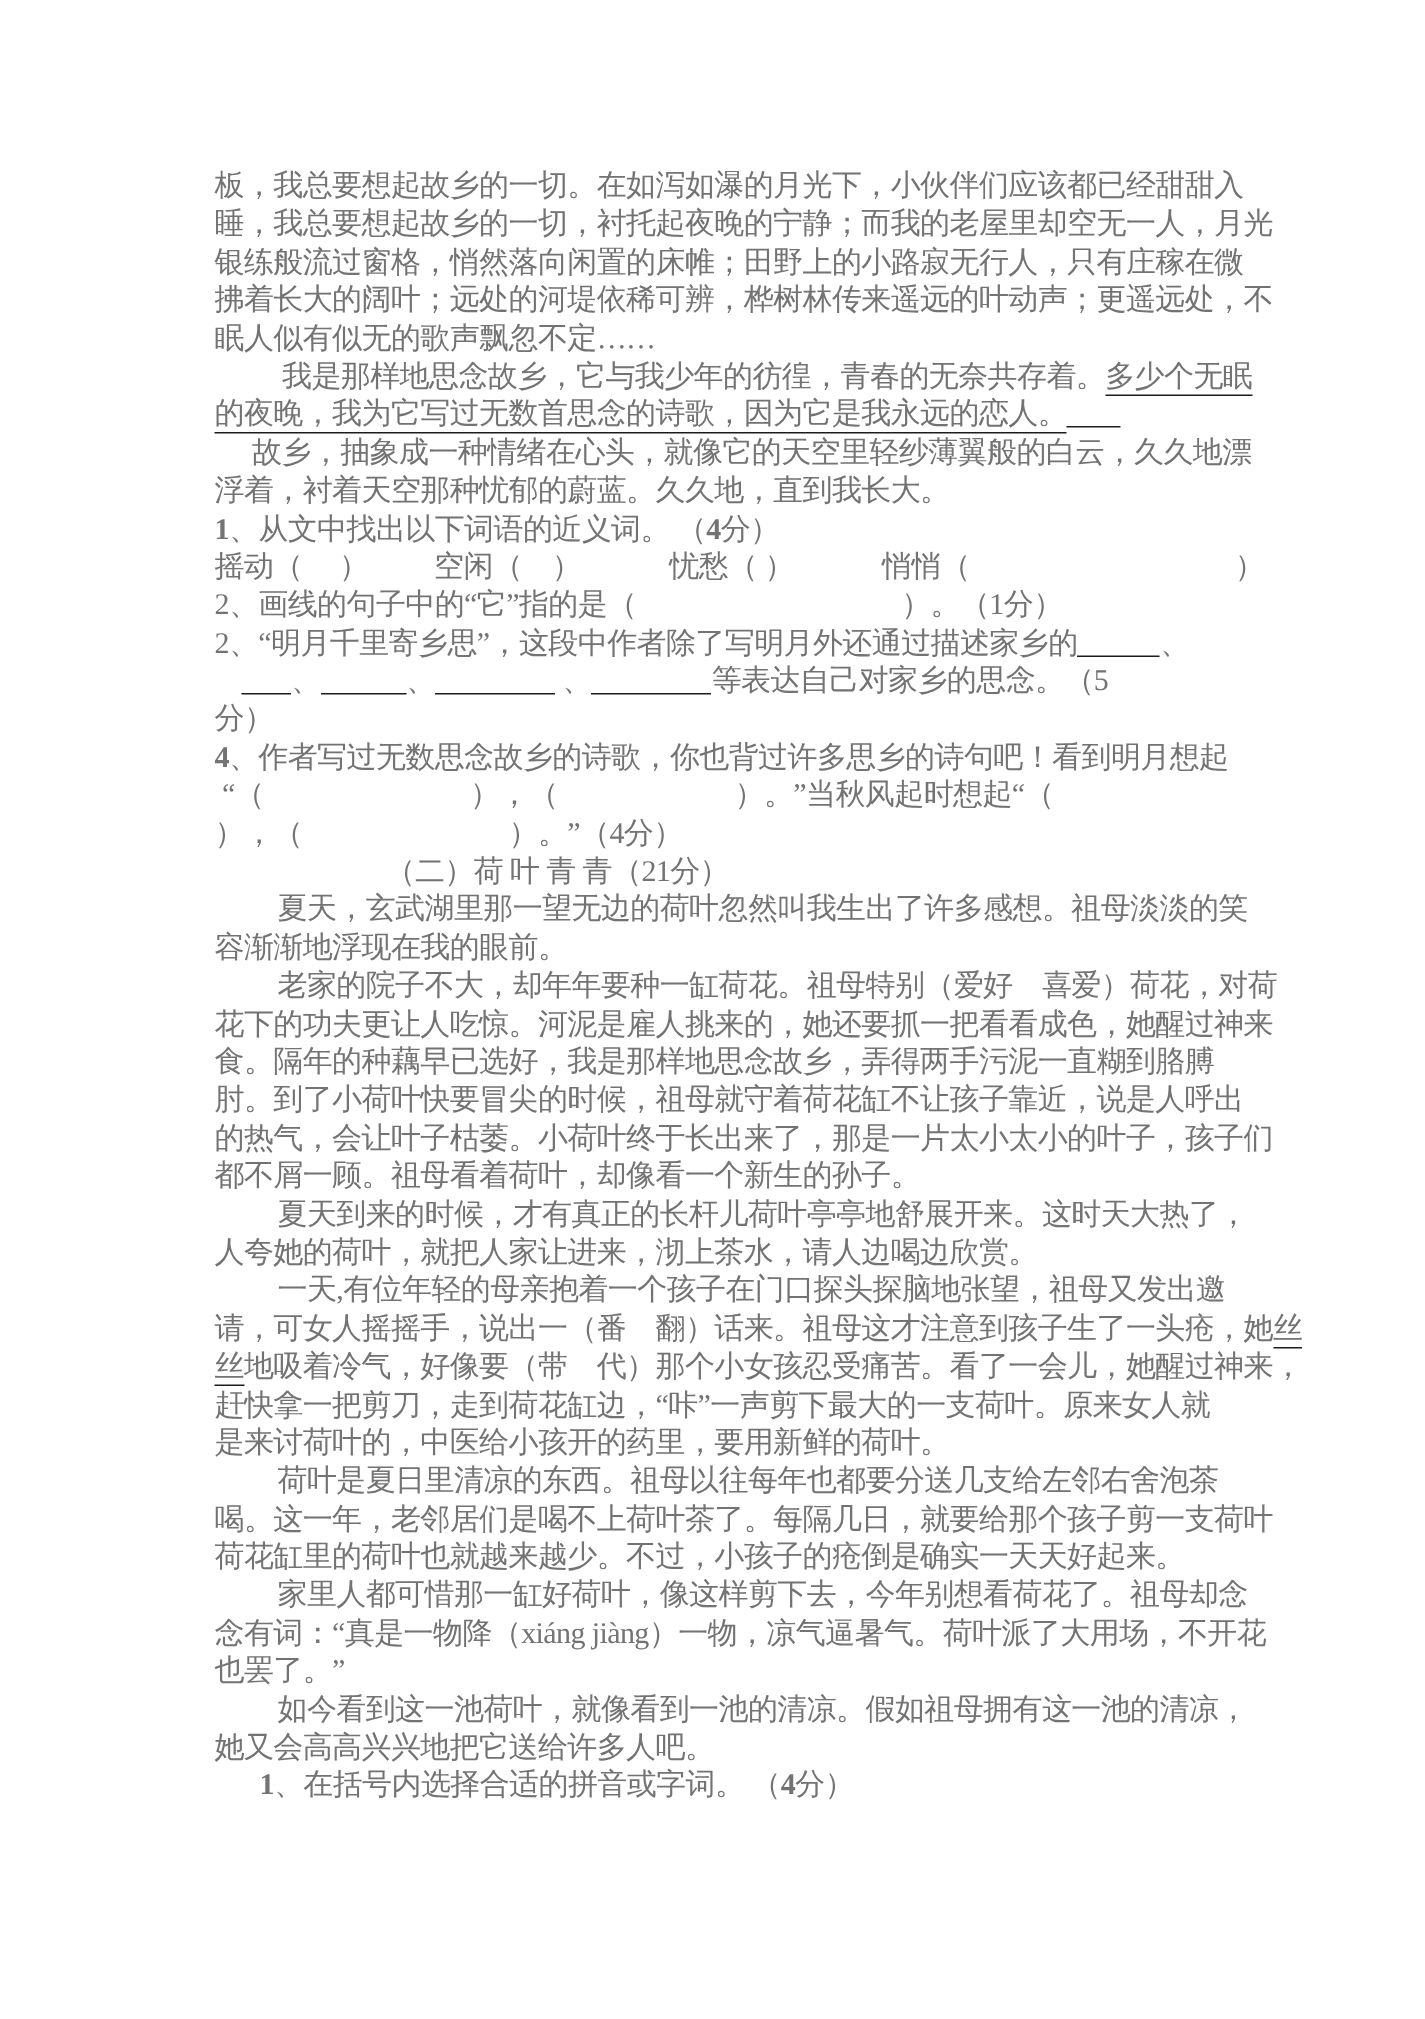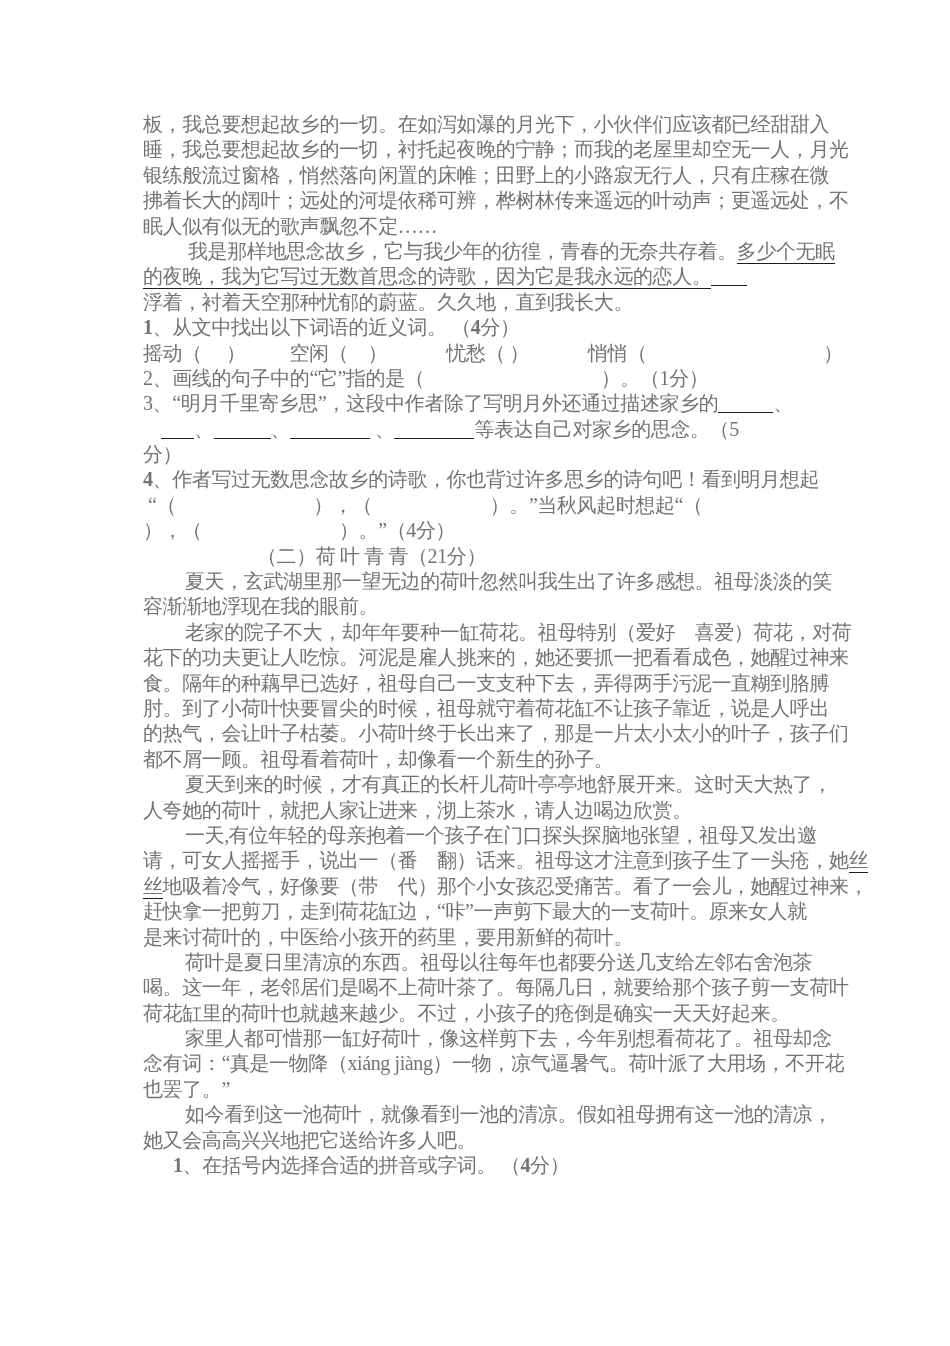--- a/index.html
+++ b/index.html
@@ -43,36 +43,37 @@
 <body>
 
 <div class="page" style="color: #737373;">
     <div class="line"><span class="">板，我总要想起故乡的一切。在如泻如瀑的月光下，小伙伴们应该都已经甜甜入</span></div>
     <div class="line"><span class="">睡，我总要想起故乡的一切，衬托起夜晚的宁静；而我的老屋里却空无一人，月光</span></div>
     <div class="line"><span class="">银练般流过窗格，悄然落向闲置的床帷；田野上的小路寂无行人，只有庄稼在微</span></div>
     <div class="line"><span class="">拂着长大的阔叶；远处的河堤依稀可辨，桦树林传来遥远的叶动声；更遥远处，不</span></div>
     <div class="line"><span class="">眠人似有似无的歌声飘忽不定……</span></div>
     <div class="line" style="padding-left: 45px;"><span class="">我是那样地思念故乡，它与我少年的彷徨，青春的无奈共存着。</span><span class="u ">多少个无眠</span></div>
     <div class="line"><span class="u ">的夜晚，我为它写过无数首思念的诗歌，因为它是我永远的恋人。</span><span class="blank" style="width: 36px;"></span></div>
+    <div class="line" style="padding-left: 25px;"><span class="">故乡，抽象成一种情绪在心头，就像它的天空里轻纱薄翼般的白云，久久地漂</span></div>
     <div class="line"><span class="">浮着，衬着天空那种忧郁的蔚蓝。久久地，直到我长大。</span></div>
     <div class="line"><span class="b">1</span><span class="">、从文中找出以下词语的近义词。 （</span><span class="b">4</span><span class="">分）</span></div>
     <div class="line"><span class="">摇动（　 ）　　 空闲（　）　　　忧愁（ ）　　　悄悄（　　　　　　　　　）</span></div>
     <div class="line"><span class="">2、画线的句子中的“它”指的是（　　　　　　　　　）。（1分）</span></div>
-    <div class="line"><span class="">3、“明月千里寄乡思”，这段中作者除了写明月外还通过描述家乡的</span><span class="blank" style="width: 55px;"></span><span class="">、</span></div>
+    <div class="line"><span class="">2、“明月千里寄乡思”，这段中作者除了写明月外还通过描述家乡的</span><span class="blank" style="width: 55px;"></span><span class="">、</span></div>
     <div class="line" style="padding-left: 18px;"><span class="blank" style="width: 33px;"></span><span class="">、</span><span class="blank" style="width: 57px;"></span><span class="">、</span><span class="blank" style="width: 80px;"></span><span class=""> 、</span><span class="blank" style="width: 80px;"></span><span class="">等表达自己对家乡的思念。（5</span></div>
     <div class="line"><span class="">分）</span></div>
     <div class="line"><span class="b">4</span><span class="">、作者写过无数思念故乡的诗歌，你也背过许多思乡的诗句吧！看到明月想起</span></div>
     <div class="line" style="padding-left: 5px;"><span class="">“（　　　　　　　），（　　　　　　）。”当秋风起时想起“（</span></div>
     <div class="line"><span class="">），（　　　　　　　）。”（4分）</span></div>
     <div class="line" style="padding-left: 114px;"><span class="">（二）荷 叶 青 青（21分）</span></div>
     <div class="line" style="padding-left: 42px;"><span class="">夏天，玄武湖里那一望无边的荷叶忽然叫我生出了许多感想。祖母淡淡的笑</span></div>
     <div class="line"><span class="">容渐渐地浮现在我的眼前。</span></div>
     <div class="line" style="padding-left: 42px;"><span class="">老家的院子不大，却年年要种一缸荷花。祖母特别（爱好　喜爱）荷花，对荷</span></div>
     <div class="line"><span class="">花下的功夫更让人吃惊。河泥是雇人挑来的，她还要抓一把看看成色，她醒过神来</span></div>
-    <div class="line"><span class="">食。隔年的种藕早已选好，祖母自己一支支种下去，弄得两手污泥一直糊到胳膊</span></div>
+    <div class="line"><span class="">食。隔年的种藕早已选好，我是那样地思念故乡，弄得两手污泥一直糊到胳膊</span></div>
     <div class="line"><span class="">肘。到了小荷叶快要冒尖的时候，祖母就守着荷花缸不让孩子靠近，说是人呼出</span></div>
     <div class="line"><span class="">的热气，会让叶子枯萎。小荷叶终于长出来了，那是一片太小太小的叶子，孩子们</span></div>
     <div class="line"><span class="">都不屑一顾。祖母看着荷叶，却像看一个新生的孙子。</span></div>
     <div class="line" style="padding-left: 42px;"><span class="">夏天到来的时候，才有真正的长杆儿荷叶亭亭地舒展开来。这时天大热了，</span></div>
     <div class="line"><span class="">人夸她的荷叶，就把人家让进来，沏上茶水，请人边喝边欣赏。</span></div>
     <div class="line" style="padding-left: 42px;"><span class="">一天,有位年轻的母亲抱着一个孩子在门口探头探脑地张望，祖母又发出邀</span></div>
     <div class="line"><span class="">请，可女人摇摇手，说出一（番　翻）话来。祖母这才注意到孩子生了一头疮，她</span><span class="u ">丝</span></div>
     <div class="line"><span class="u ">丝</span><span class="">地吸着冷气，好像要（带　代）那个小女孩忍受痛苦。看了一会儿，她醒过神来，</span></div>
     <div class="line"><span class="">赶快拿一把剪刀，走到荷花缸边，“咔”一声剪下最大的一支荷叶。原来女人就</span></div>
     <div class="line"><span class="">是来讨荷叶的，中医给小孩开的药里，要用新鲜的荷叶。</span></div>

